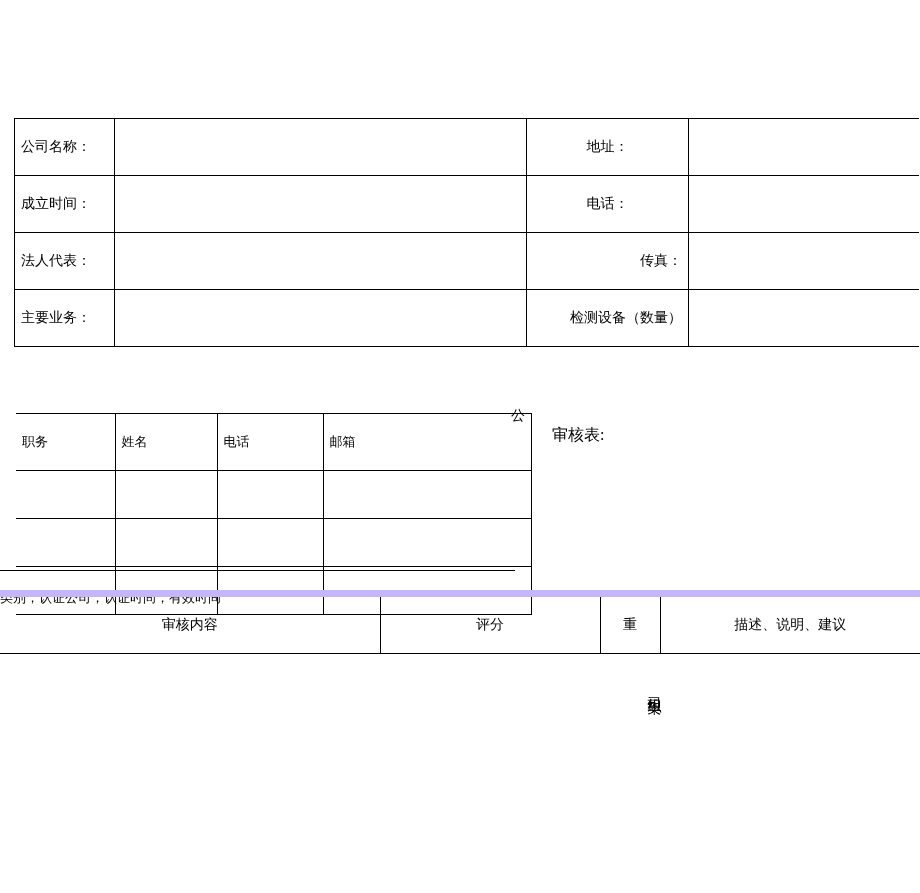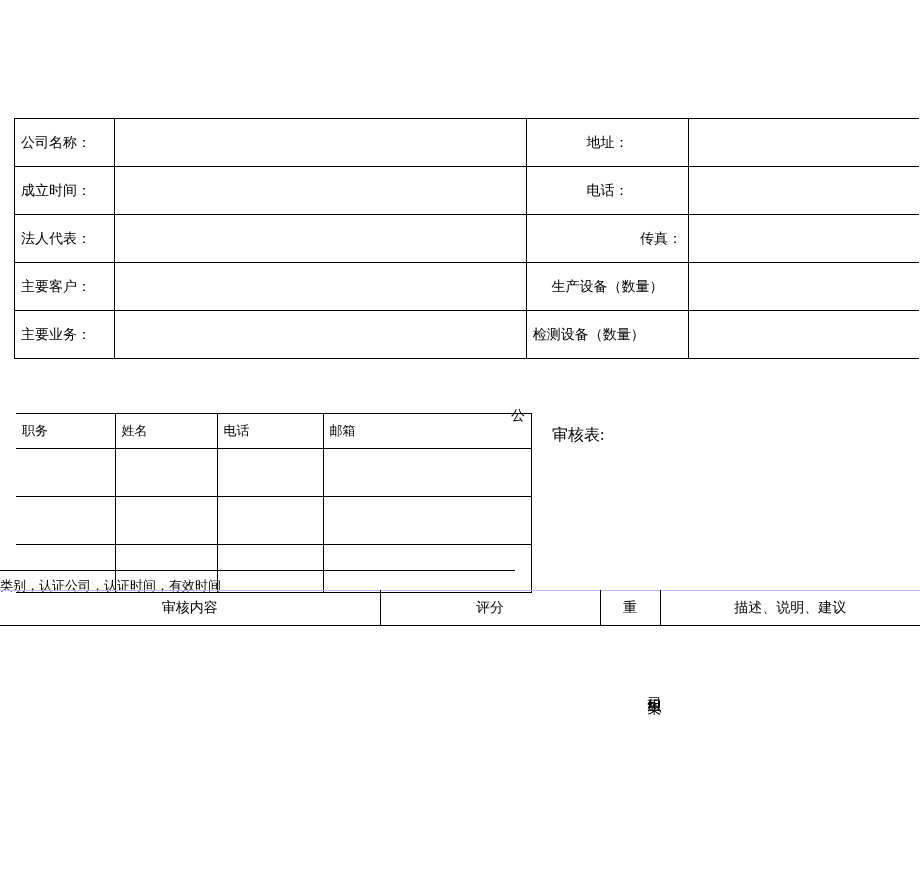--- a/index.html
+++ b/index.html
@@ -14,21 +14,21 @@
       width: 920px;
       height: 893px;
       position: relative;
       color: #000;
     }
     table {
       border-collapse: collapse;
     }
     td {
       border: 1px solid #000;
-      padding: 8px 6px;
+      padding: 19px 6px;
       vertical-align: middle;
       font-size: 14px;
       margin-left: 46px;
     }
     .main-table {
       position: absolute;
       top: 118px;
       left: 14px;
       width: 905px;
       table-layout: fixed;
@@ -50,33 +50,33 @@
     .contact-table tr:first-child td {
       height: 30px;
     }
     .cert-row {
       position: absolute;
       top: 570px;
       left: 0;
       width: 515px;
       border-top: 1px solid #000;
       font-size: 13px;
-      padding: 6px 0;
+      padding: 18px 0;
     }
     .audit-header-table {
       position: absolute;
       top: 590px;
       left: 0;
       width: 920px;
       table-layout: fixed;
     }
     .audit-header-table td {
       height: 30px;
       text-align: center;
-      border-top: 1px solid #c4b5fd;
+      border-top: 7px solid #c4b5fd;
       border-bottom: 1px solid #000;
       border-left: none;
       border-right: 1px solid #000;
     }
     .audit-header-table td:last-child {
       border-right: none;
     }
     .float-text-1 {
       position: absolute;
       top: 407px;
@@ -130,29 +130,23 @@
     <td style="text-align:center">电话：</td>
     <td class="no-border-right"></td>
   </tr>
   <tr>
     <td>法人代表：</td>
     <td></td>
     <td style="text-align:right">传真：</td>
     <td class="no-border-right"></td>
   </tr>
   <tr>
-    <td>主要客户：</td>
-    <td></td>
-    <td style="text-align:center">生产设备（数量）</td>
-    <td class="no-border-right"></td>
-  </tr>
-  <tr>
     <td>主要业务：</td>
     <td></td>
-    <td style="text-align:left">检测设备（数量）</td>
+    <td style="text-align:right">检测设备（数量）</td>
     <td class="no-border-right"></td>
   </tr>
 </tbody>
   </table>
 
 <table class="contact-table">
   <colgroup>
     <col style="width:99px">
     <col style="width:102px">
     <col style="width:106px">

